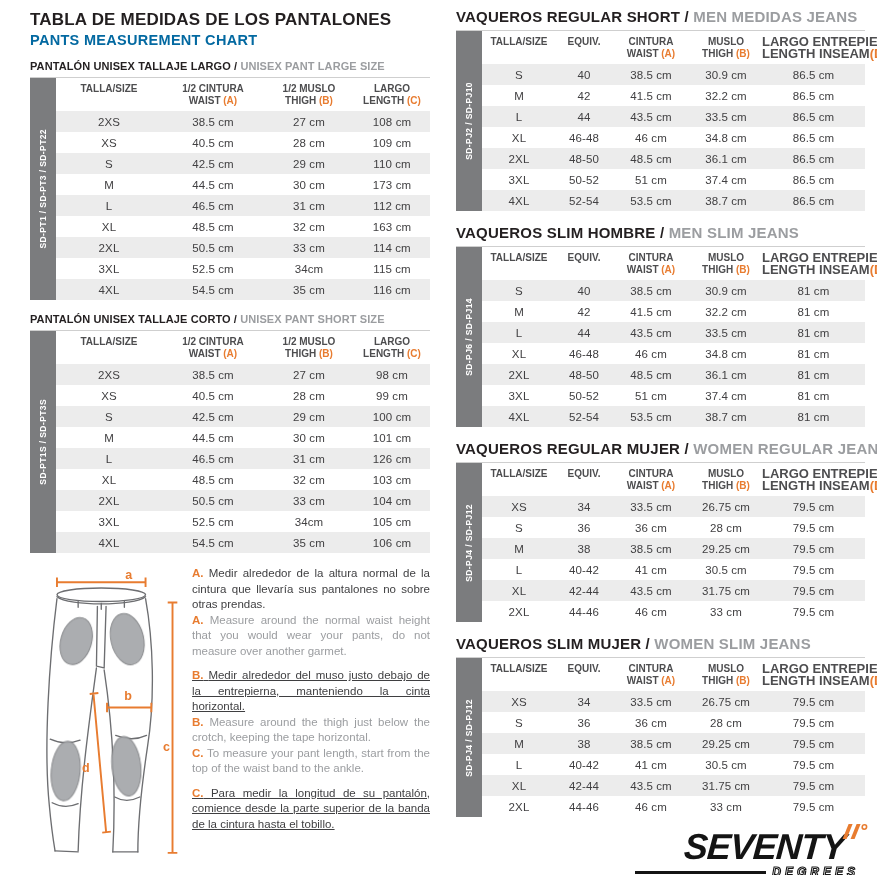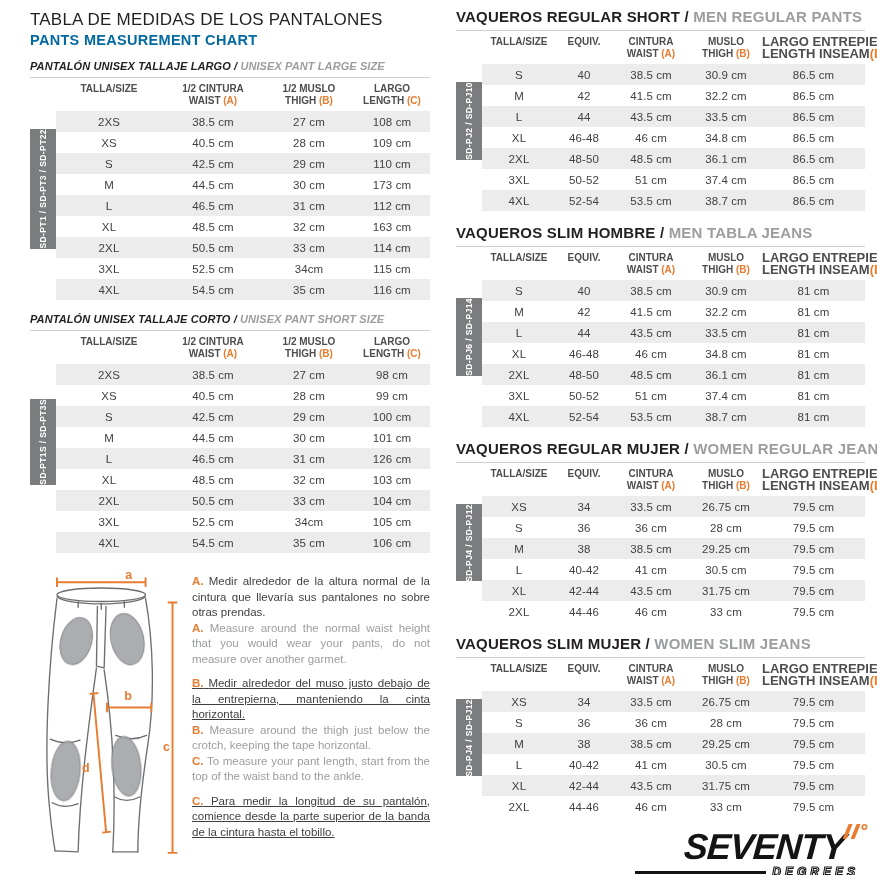--- a/index.html
+++ b/index.html
@@ -4,30 +4,30 @@
 <style>
   html,body{margin:0;padding:0;background:#fff;}
   body{width:877px;height:875px;font-family:"Liberation Sans",sans-serif;color:#231f20;overflow:hidden;}
   .page{display:flex;padding:8px 12px 0 30px;gap:26px;box-sizing:border-box;}
   .col{flex:none;}
   .col.left{width:400px;}
   .col.right{width:409px;}
 
   
   .main-title{margin:2px 0 12px 0;}
-  .t-es{display:block;font-size:17px;font-weight:normal;letter-spacing:.2px;color:#231f20;}
+  .t-es{display:block;font-size:17px;font-weight:bold;letter-spacing:.2px;color:#231f20;}
   .t-en{display:block;font-size:14.5px;font-weight:bold;color:#0369a1;margin-top:2px;letter-spacing:.3px;}
   .sec-title{font-weight:bold;margin:0 0 5px 0;white-space:nowrap;}
-  .left .sec-title{font-size:11px;letter-spacing:.1px;font-style:italic;}
+  .left .sec-title{font-size:11px;letter-spacing:.1px;}
   .right .sec-title{font-size:15px;letter-spacing:.2px;}
   .sec-title .es{color:#231f20;}
   .sec-title .en{color:#9b9da0;}
 
   
-  .tbl{display:flex;border-top:1px solid #cfcfcf;margin-bottom:13px;align-items:center;}
+  .tbl{display:flex;border-top:1px solid #cfcfcf;margin-bottom:13px;}
   .side{flex:none;width:26px;background:#7b7c7e;display:flex;align-items:center;justify-content:center;}
   .side span{writing-mode:vertical-rl;transform:rotate(180deg);color:#fff;font-weight:bold;font-size:8.5px;letter-spacing:.4px;white-space:nowrap;}
   .grid{flex:1;}
   .hrow{display:flex;padding:5px 0 4px 0;}
   .hcell{font-size:10px;line-height:12px;font-weight:bold;color:#4d4d4f;text-align:center;white-space:nowrap;}
   .acc{color:#e87c30;}
   .drow{display:flex;height:21px;align-items:center;}
   .drow.stripe{background:#ececec;}
   .dcell{text-align:center;font-size:11.5px;color:#414042;letter-spacing:.1px;}
   .grid.ucols .hcell:nth-child(1),.grid.ucols .dcell:nth-child(1){width:106px;}
@@ -37,21 +37,21 @@
   .grid.jcols .hcell:nth-child(1),.grid.jcols .dcell:nth-child(1){width:74px;}
   .grid.jcols .hcell:nth-child(2),.grid.jcols .dcell:nth-child(2){width:56px;}
   .grid.jcols .hcell:nth-child(3),.grid.jcols .dcell:nth-child(3){width:78px;}
   .grid.jcols .hcell:nth-child(4),.grid.jcols .dcell:nth-child(4){width:72px;}
   .grid.jcols .hcell:nth-child(5),.grid.jcols .dcell:nth-child(5){width:103px;}
   .grid.jcols .hcell:nth-child(5){font-size:13px;}
 
   
   .measure-area{display:flex;margin-top:8px;}
   .pants-box{flex:none;width:156px;}
-  .notes{width:238px;margin-left:6px;margin-top:8px;}
+  .notes{width:238px;margin-left:6px;margin-top:0;}
   .note{margin:0;font-size:11.5px;line-height:15.5px;text-align:justify;}
   .note.es{color:#3f3f41;}
   .note.en{color:#9b9da0;}
   .note .letter{color:#e87c30;font-weight:bold;}
   .note.gap{margin-top:9px;text-decoration:underline;}
 
   
   .logo{margin-top:10px;display:flex;flex-direction:column;align-items:flex-end;padding-right:6px;}
   .logo-main{position:relative;font-size:36px;line-height:34px;font-weight:bold;font-style:italic;letter-spacing:-1px;color:#141414;transform:skewX(-4deg);padding-right:14px;}
   .logo-mark{position:absolute;top:-7px;right:-8px;}
@@ -278,21 +278,21 @@
         <p class="note es gap"><span class="letter">B.</span> <span>Medir alrededor del muso justo debajo de la entrepierna, manteniendo la cinta horizontal.</span></p>
         <p class="note en"><span class="letter">B.</span> <span>Measure around the thigh just below the crotch, keeping the tape horizontal.</span></p>
         <p class="note en"><span class="letter">C.</span> <span>To measure your pant length, start from the top of the waist band to the ankle.</span></p>
         <p class="note es gap"><span class="letter">C.</span> <span>Para medir la longitud de su pantalón, comience desde la parte superior de la banda de la cintura hasta el tobillo.</span></p>
       </div>
     </div>
   </div>
 
   <div class="col right">
     <section>
-        <div class="sec-title"><span class="es">VAQUEROS REGULAR SHORT / </span><span class="en">MEN REGULAR PANTS</span></div>
+        <div class="sec-title"><span class="es">VAQUEROS REGULAR SHORT / </span><span class="en">MEN MEDIDAS JEANS</span></div>
         <div class="tbl">
           <div class="side">
             <span>SD-PJ2 / SD-PJ10</span>
           </div>
           <div class="grid jcols">
             <div class="hrow">
               <div class="hcell">
                 <div>TALLA/SIZE</div>
               </div>
               <div class="hcell">
@@ -357,21 +357,21 @@
               <div class="dcell">4XL</div>
               <div class="dcell">52-54</div>
               <div class="dcell">53.5 cm</div>
               <div class="dcell">38.7 cm</div>
               <div class="dcell">86.5 cm</div>
             </div>
           </div>
         </div>
       </section>
     <section>
-        <div class="sec-title"><span class="es">VAQUEROS SLIM HOMBRE / </span><span class="en">MEN TABLA JEANS</span></div>
+        <div class="sec-title"><span class="es">VAQUEROS SLIM HOMBRE / </span><span class="en">MEN SLIM JEANS</span></div>
         <div class="tbl">
           <div class="side">
             <span>SD-PJ6 / SD-PJ14</span>
           </div>
           <div class="grid jcols">
             <div class="hrow">
               <div class="hcell">
                 <div>TALLA/SIZE</div>
               </div>
               <div class="hcell">

